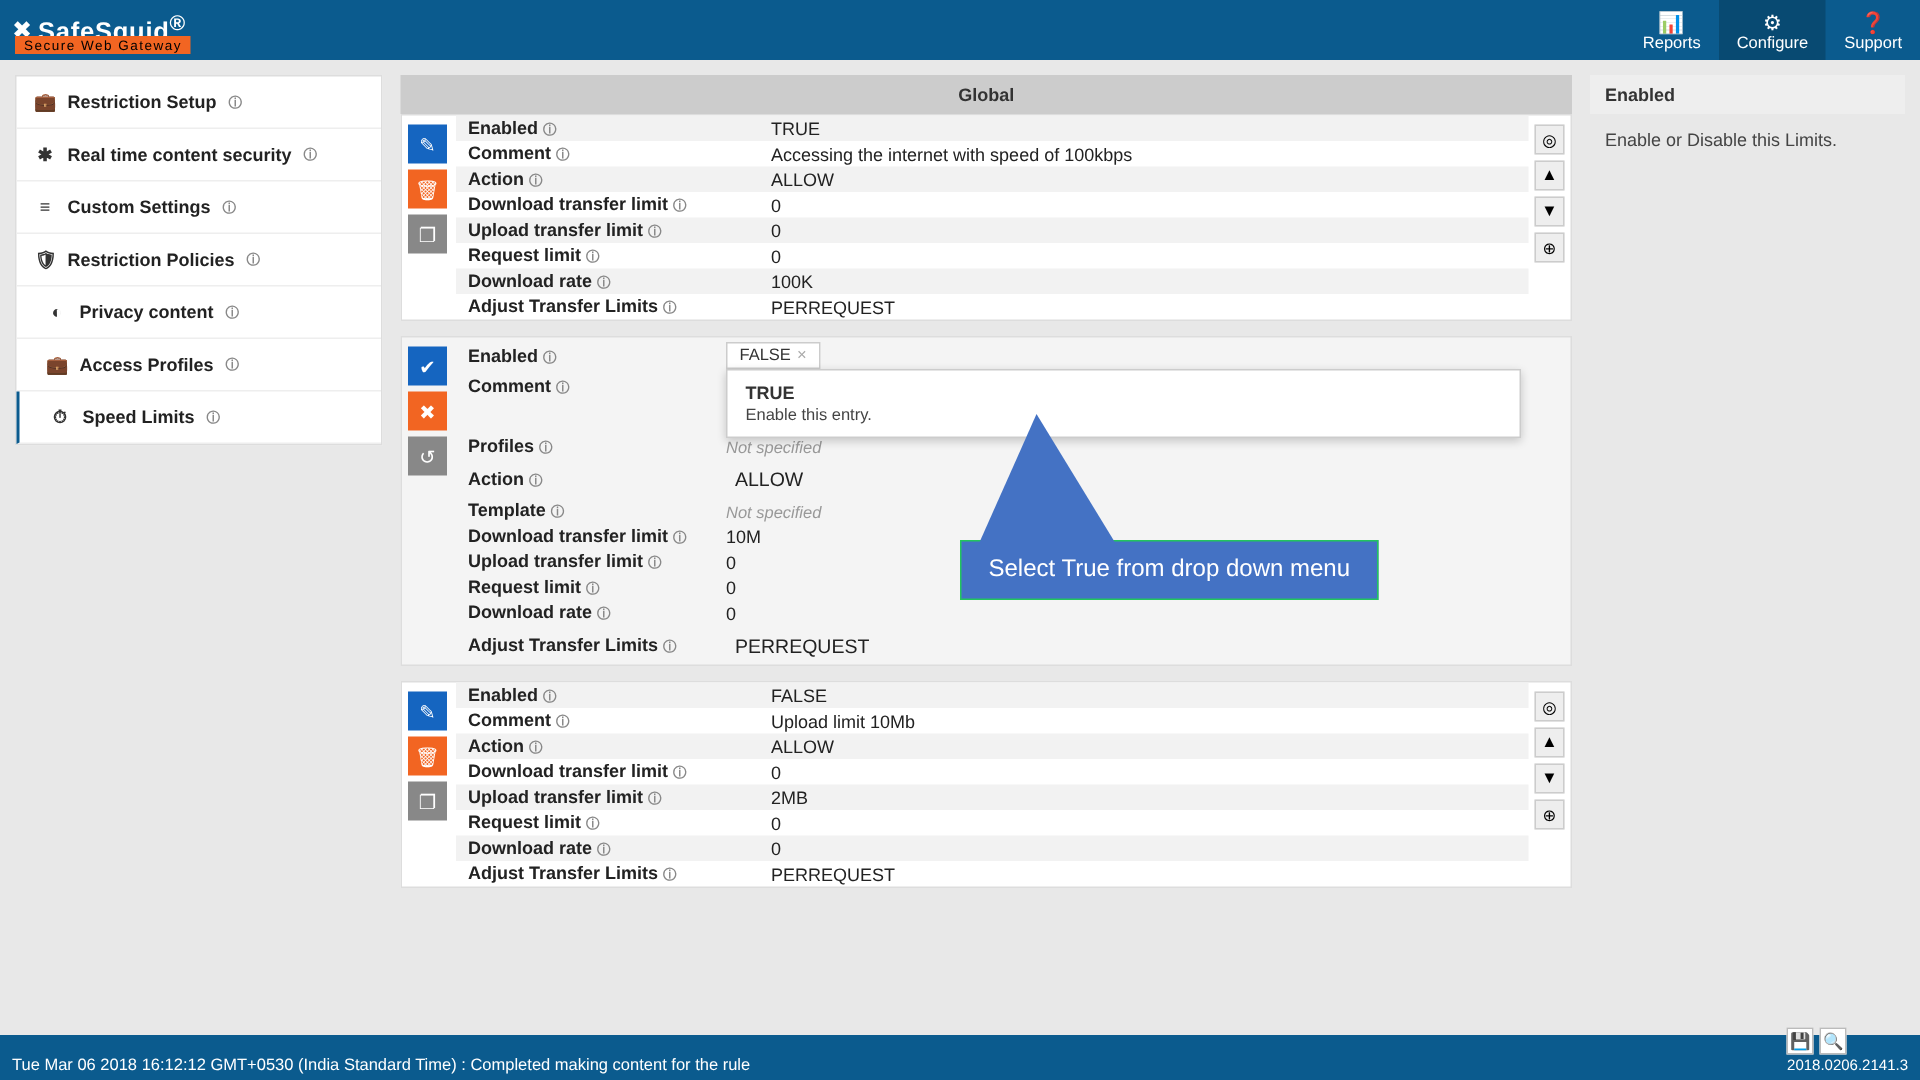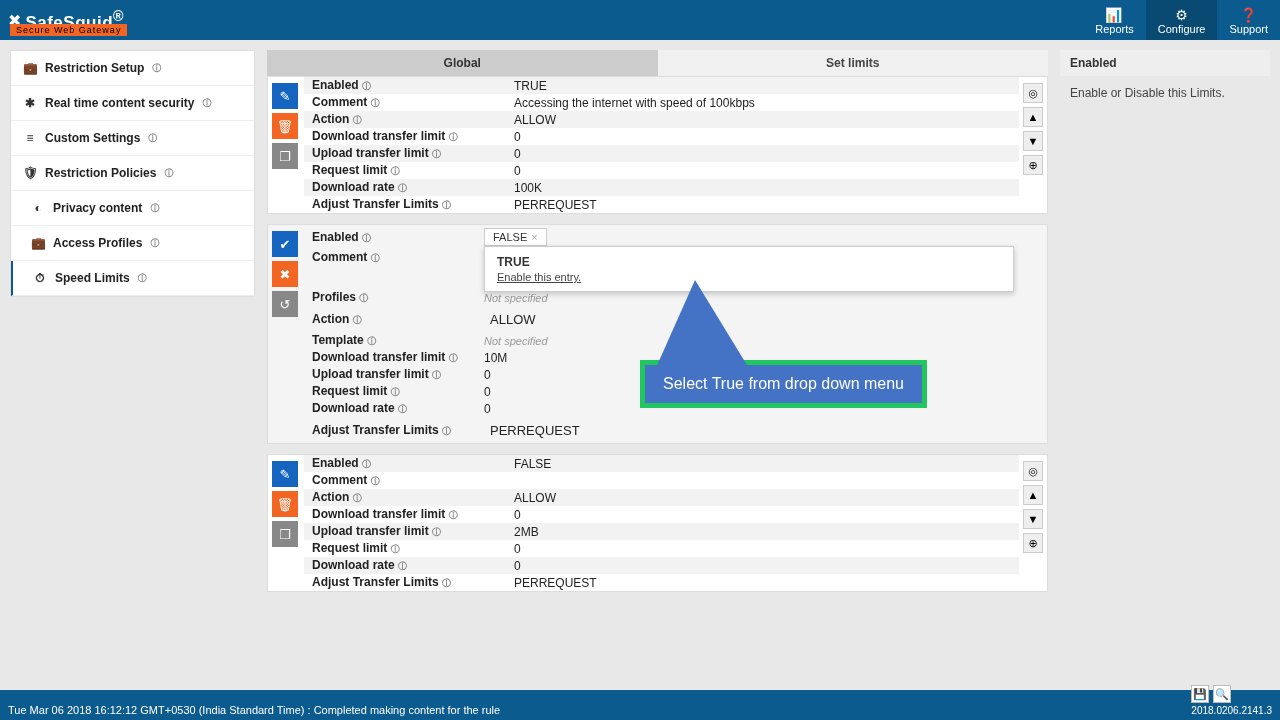--- a/index.html
+++ b/index.html
@@ -39,27 +39,27 @@
 .field.alt { background: #f2f2f2; }
 .flabel { width: 210px; padding-left: 8px; font-weight: 600; color: #222; font-size: 12px; }
 .fvalue { flex: 1; color: #222; font-size: 12px; }
 .side-actions { width: 28px; padding: 6px 4px; display: flex; flex-direction: column; gap: 4px; }
 .side-btn { width: 20px; height: 20px; background: #eee; border: 1px solid #ccc; display: flex; align-items: center; justify-content: center; font-size: 11px; cursor: pointer; }
 .edit-panel { background: #f4f4f4; border: 1px solid #ddd; margin-bottom: 10px; position: relative; }
 .tag { display: inline-block; background: #fff; border: 1px solid #ccc; padding: 2px 8px; font-size: 11px; color: #333; }
 .tag .x { color: #aaa; margin-left: 4px; cursor: pointer; }
 .dropdown { position: absolute; background: #fff; border: 1px solid #ccc; box-shadow: 0 2px 6px rgba(0,0,0,0.2); padding: 8px 12px; z-index: 10; }
 .dd-title { font-weight: 700; font-size: 12px; color: #333; }
-.dd-desc { font-size: 11px; color: #444; margin-top: 2px; text-decoration: underline; }
+.dd-desc { font-size: 11px; color: #444; margin-top: 2px; }
 .placeholder-text { color: #999; font-style: italic; font-size: 11px; }
 .selectlike { font-size: 13px; padding: 3px 6px; color: #222; }
 .right-panel { width: 210px; }
 .rp-head { background: #eee; padding: 6px 10px; font-weight: 600; color: #333; }
 .rp-body { padding: 10px; color: #444; font-size: 12px; }
-.callout { position: absolute; background: #4472c4; color: #fff; padding: 10px 18px; font-size: 16px; border: 5px solid #22c55e; z-index: 20; }
+.callout { position: absolute; background: #4472c4; color: #fff; padding: 10px 18px; font-size: 16px; border: 1px solid #22c55e; z-index: 20; }
 .callout-arrow { position: absolute; width: 0; height: 0; border-left: 40px solid transparent; border-right: 55px solid transparent; border-bottom: 90px solid #4472c4; top: -85px; left: 10px; }
 .footer { position: absolute; bottom: 0; left: 0; right: 0; background: #0b5b8e; color: #fff; padding: 4px 8px; font-size: 11px; display: flex; justify-content: space-between; align-items: flex-end; height: 30px; }
 .foot-icons { display: flex; gap: 4px; margin-bottom: 2px;}
 .foot-btn { background: #fff; color: #333; width: 18px; height: 18px; display: flex; align-items: center; justify-content: center; font-size: 11px; border: 1px solid #bbb; cursor: pointer;}
 .foot-version { font-size: 10px; }
 </style>
 </head>
 <body>
 
 <div class="header">
@@ -120,21 +120,20 @@
         <span class="side-icon">⏱</span>
         <span>Speed Limits</span>
         <span class="info-icon">ⓘ</span>
       </div>
   </div>
 
   <div class="content">
     <div class="center">
       <div class="tabs">
         <div class="tab inactive">Global</div>
-        <div class="tab">Set limits</div>
       </div>
 
       <div class="panel">
         <div class="panel-row">
           <div class="action-col">
             <button class="action-btn edit">✎</button>
             <button class="action-btn del">🗑</button>
             <button class="action-btn copy">❐</button>
           </div>
           <div class="fields">
@@ -244,20 +243,21 @@
             <button class="action-btn del">🗑</button>
             <button class="action-btn copy">❐</button>
           </div>
           <div class="fields">
             <div class="field alt">
                 <div class="flabel"><span>Enabled</span> <span class="info-icon">ⓘ</span></div>
                 <div class="fvalue">FALSE</div>
               </div>
             <div class="field">
                 <div class="flabel"><span>Comment</span> <span class="info-icon">ⓘ</span></div>
+                <div class="fvalue">Upload limit 10Mb</div>
               </div>
             <div class="field alt">
                 <div class="flabel"><span>Action</span> <span class="info-icon">ⓘ</span></div>
                 <div class="fvalue">ALLOW</div>
               </div>
             <div class="field">
                 <div class="flabel"><span>Download transfer limit</span> <span class="info-icon">ⓘ</span></div>
                 <div class="fvalue">0</div>
               </div>
             <div class="field alt">

